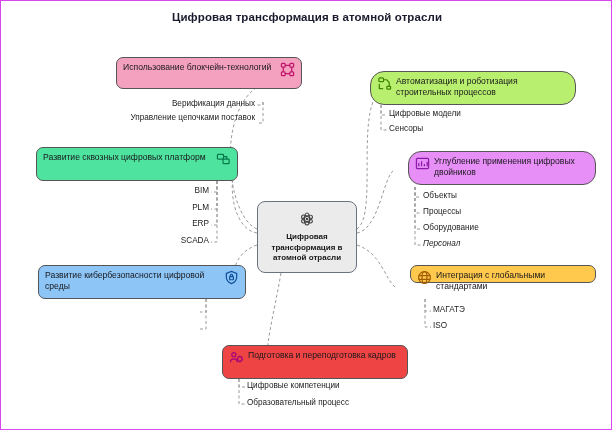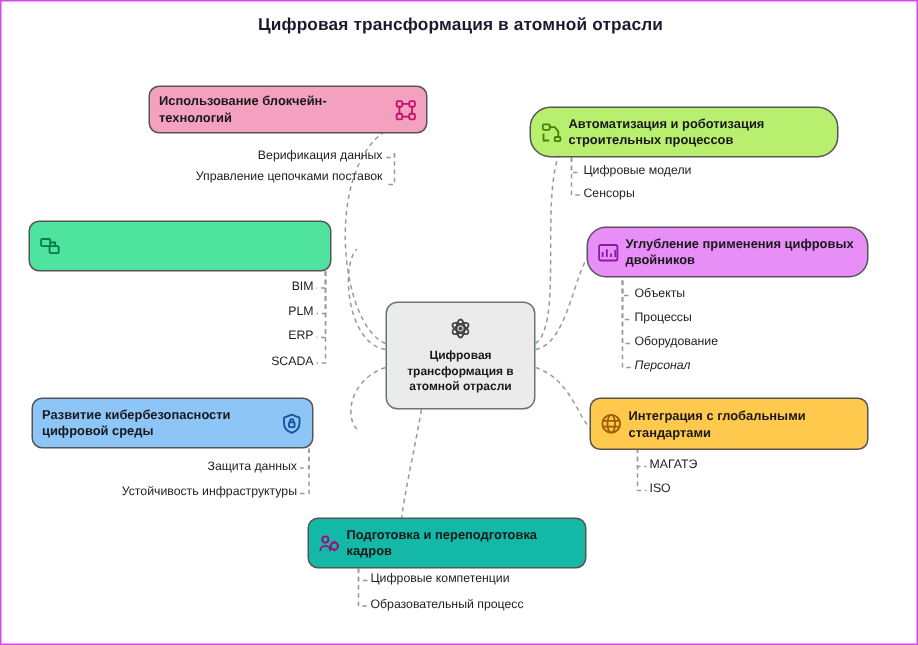--- a/index.html
+++ b/index.html
@@ -39,26 +39,26 @@
     width: 612px;
     height: 430px;
     pointer-events: none;
   }
   .node {
     position: absolute;
     box-sizing: border-box;
     border-radius: 7px;
     border: 1.4px solid #555;
     display: flex;
-    align-items: center;
     padding: 4px 6px;
     font-size: 8.6px;
-    font-weight: bold;
+    font-weight: normal;
     color: #18181b;
     line-height: 1.25;
+    margin-left: 17px;
   }
   .node .label {
     flex: 1 1 auto;
   }
   .node.icon-left .label {
     padding-left: 4px;
   }
   .node.icon-right .label {
     padding-right: 3px;
   }
@@ -182,20 +182,21 @@
         <path d="M7 4h3.5l2.5 3v4"></path>
         <rect x="10.5" y="11" width="4" height="3" rx="0.6"></rect>
         <path d="M2.5 8.5v5h4"></path>
       </g>
         </svg>
     </span>
     <span class="label">Автоматизация и роботизация строительных процессов</span>
   </div>
 
   <div class="node icon-right" id="n-platforms" style="left:18px; top:146px; width:202px; height:34px; background:#4fe3a0;">
+    <span class="label">Развитие сквозных цифровых платформ</span>
     <span class="icon">
       <svg viewBox="0 0 16 16">
           <g fill="none" stroke="#067a4a" stroke-width="1.3">
         <rect x="1.5" y="2.5" width="6.5" height="5" rx="0.8"></rect>
         <rect x="7.5" y="7.5" width="6.5" height="5" rx="0.8"></rect>
         <path d="M8 5h3.5v2.5"></path>
       </g>
         </svg>
     </span>
   </div>
@@ -205,47 +206,47 @@
       <svg viewBox="0 0 16 16">
           <g fill="none" stroke="#8c1aa8" stroke-width="1.3">
         <rect x="1.5" y="2.5" width="13" height="11" rx="1.2"></rect>
         <path d="M4 11V7.5M7 11V5.5M10 11V8.5M13 11V6"></path>
       </g>
         </svg>
     </span>
     <span class="label">Углубление применения цифровых двойников</span>
   </div>
 
-  <div class="node icon-right" id="n-cyber" style="left:20px; top:264px; width:188px; height:34px; background:#8ec5f7;">
+  <div class="node icon-right" id="n-cyber" style="left:20px; top:264px; width:208px; height:34px; background:#8ec5f7;">
     <span class="label">Развитие кибербезопасности цифровой среды</span>
     <span class="icon">
       <svg viewBox="0 0 16 16">
           <g fill="none" stroke="#11509b" stroke-width="1.3">
         <path d="M8 1.5 2.5 3.6v4.2c0 3.4 2.6 5.6 5.5 6.7 2.9-1.1 5.5-3.3 5.5-6.7V3.6z"></path>
         <rect x="6" y="7" width="4" height="3.4" rx="0.6"></rect>
         <path d="M6.8 7V5.9a1.2 1.2 0 0 1 2.4 0V7"></path>
       </g>
         </svg>
     </span>
   </div>
 
-  <div class="node icon-left" id="n-standards" style="left:392px; top:264px; width:186px; height:35px; background:#ffc94d;">
+  <div class="node icon-left" id="n-standards" style="left:392px; top:264px; width:186px; height:18px; background:#ffc94d;">
     <span class="icon">
       <svg viewBox="0 0 16 16">
           <g fill="none" stroke="#a05c00" stroke-width="1.3">
         <circle cx="8" cy="8" r="6.3"></circle>
         <ellipse cx="8" cy="8" rx="2.7" ry="6.3"></ellipse>
         <path d="M1.9 6h12.2M1.9 10h12.2"></path>
       </g>
         </svg>
     </span>
     <span class="label">Интеграция с глобальными стандартами</span>
   </div>
 
-  <div class="node icon-left" id="n-training" style="left:204px; top:344px; width:186px; height:34px; background:#14b8a6;">
+  <div class="node icon-left" id="n-training" style="left:204px; top:344px; width:186px; height:34px; background:#ef4444;">
     <span class="icon">
       <svg viewBox="0 0 16 16">
           <g fill="none" stroke="#a3067a" stroke-width="1.3">
         <circle cx="5.2" cy="5" r="2.2"></circle>
         <path d="M1.6 13.2c0-2.2 1.6-3.7 3.6-3.7s3.6 1.5 3.6 3.7"></path>
         <circle cx="11.6" cy="9.6" r="2.5"></circle>
         <path d="M11.6 5.8v1.3M11.6 12.1v1.3M15 9.6h-1.3M9.5 9.6H8.2"></path>
       </g>
         </svg>
     </span>
@@ -275,22 +276,20 @@
   <div class="leaf left" style="left:120px; top:185px; width:88px;">BIM</div>
   <div class="leaf left" style="left:120px; top:202px; width:88px;">PLM</div>
   <div class="leaf left" style="left:120px; top:218px; width:88px;">ERP</div>
   <div class="leaf left" style="left:120px; top:235px; width:88px;">SCADA</div>
 
   <div class="leaf right" style="left:422px; top:190px;">Объекты</div>
   <div class="leaf right" style="left:422px; top:206px;">Процессы</div>
   <div class="leaf right" style="left:422px; top:222px;">Оборудование</div>
   <div class="leaf right" style="left:422px; top:238px;font-style:italic;">Персонал</div>
 
-  <div class="leaf left" style="left:30px; top:305px; width:167px;">Защита данных</div>
-  <div class="leaf left" style="left:14px; top:322px; width:183px;">Устойчивость инфраструктуры</div>
 
   <div class="leaf right" style="left:432px; top:304px;">МАГАТЭ</div>
   <div class="leaf right" style="left:432px; top:320px;">ISO</div>
 
   <div class="leaf right" style="left:246px; top:380px;">Цифровые компетенции</div>
   <div class="leaf right" style="left:246px; top:397px;">Образовательный процесс</div>
 
 </div>
 
 </body></html>

